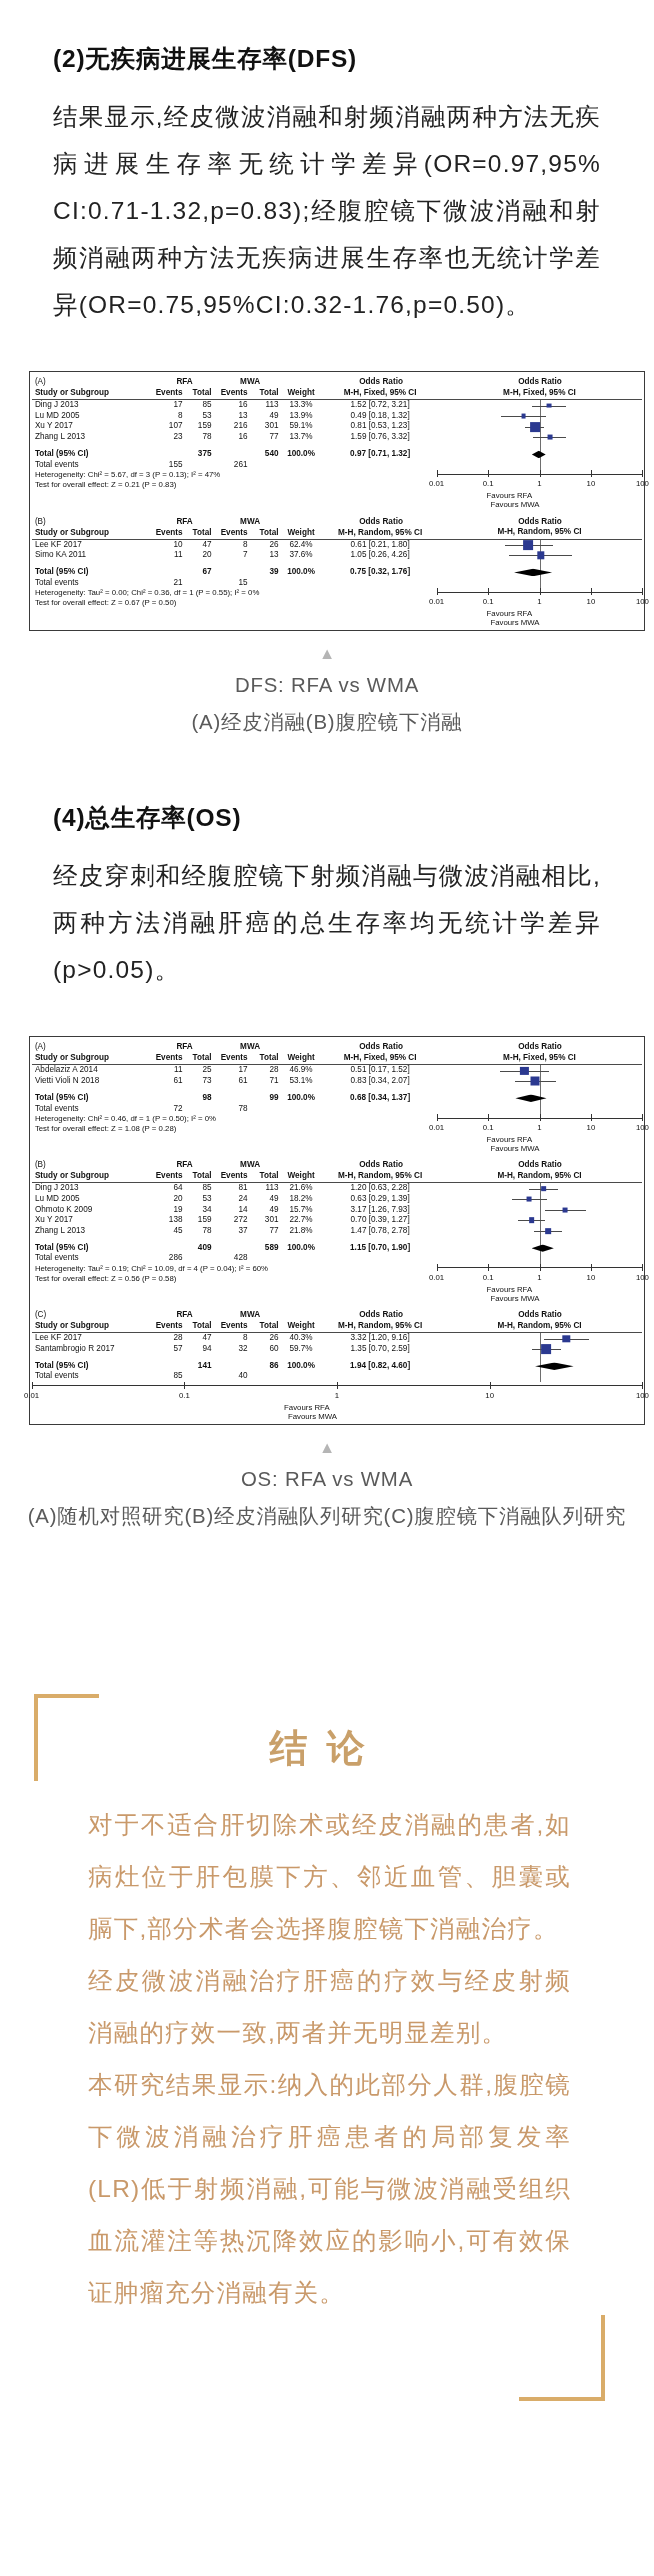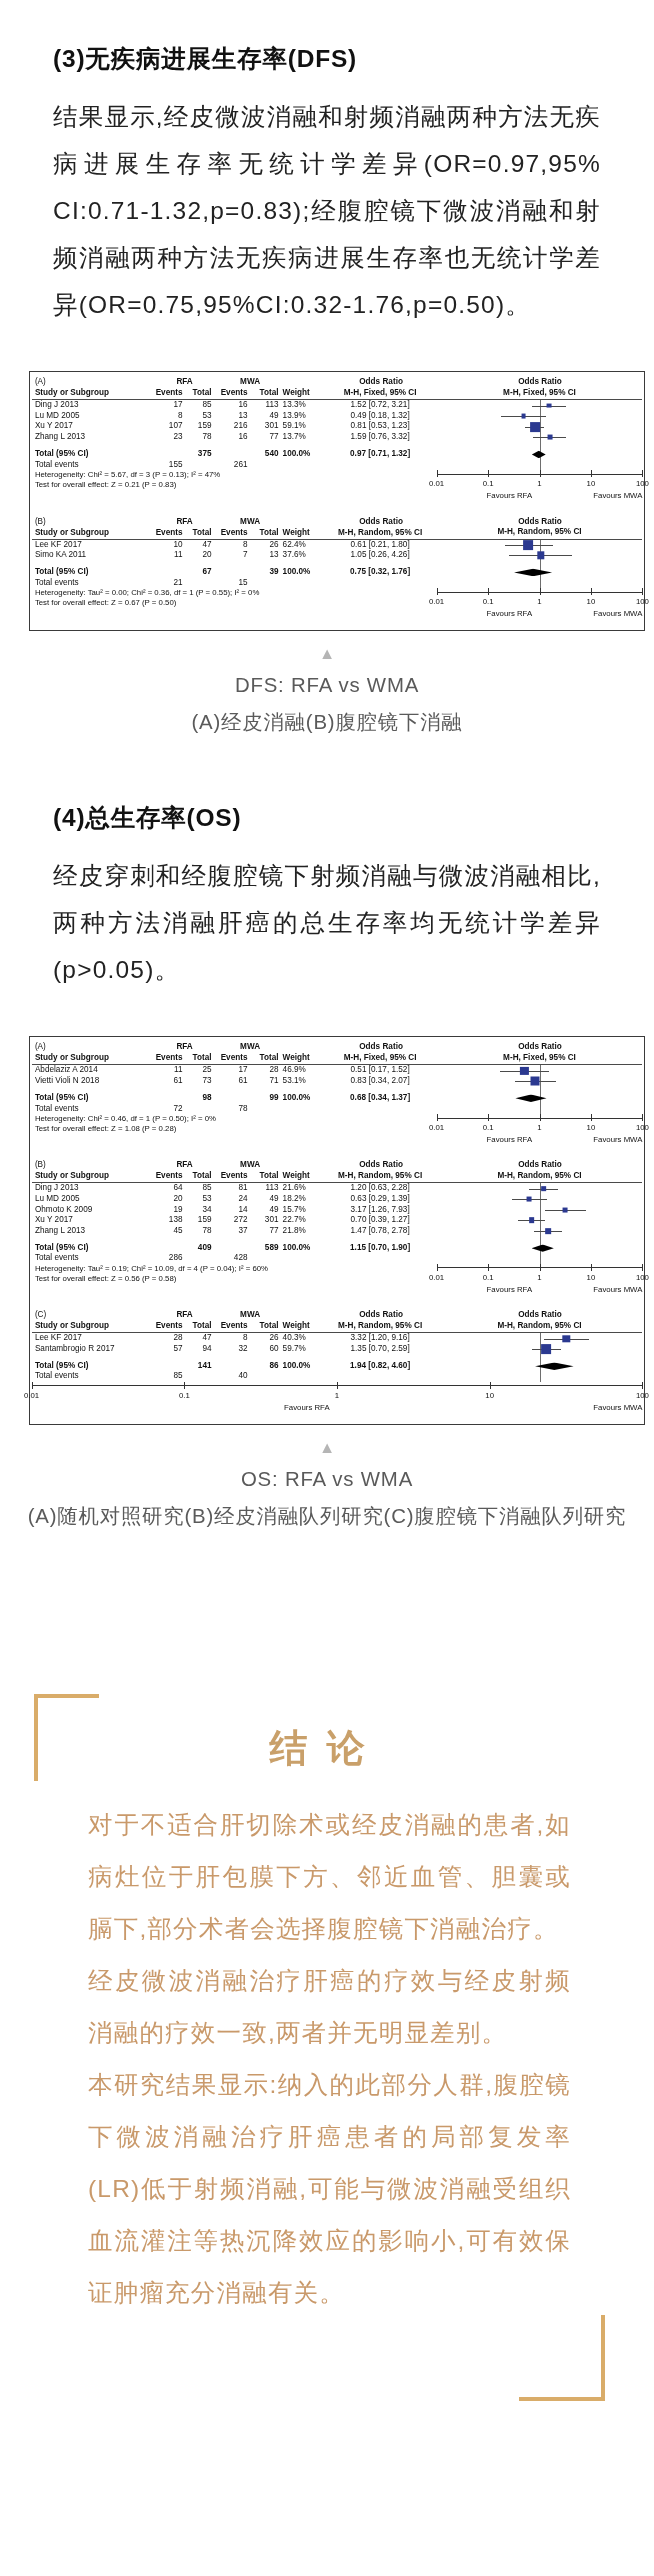--- a/index.html
+++ b/index.html
@@ -16,40 +16,40 @@
   .prow{display:flex;align-items:center;height:10.6px;font-size:8.2px;line-height:10.6px;}
   .prow > span{flex:none;display:block;white-space:nowrap;}
   .b{font-weight:700;}
   .ctr{text-align:center;}
   .hrule{border-bottom:0.8px solid #4a4a4a;height:11.4px;}
   .c-study{width:121px;padding-left:3.3px;box-sizing:border-box;text-align:left;}
   .c-e{width:34px;text-align:right;padding-right:4.1px;box-sizing:border-box;}
   .c-t{width:29px;text-align:right;padding-right:4.1px;box-sizing:border-box;}
   .c-e2{width:36px;text-align:right;padding-right:4.1px;box-sizing:border-box;}
   .c-t2{width:31px;text-align:right;padding-right:4.1px;box-sizing:border-box;}
-  .c-w{width:41px;text-align:left;padding-right:4.1px;box-sizing:border-box;}
+  .c-w{width:41px;text-align:center;padding-right:4.1px;box-sizing:border-box;}
   .c-or{width:113px;text-align:center;}
   .c-pair1{width:64px;text-align:center;}
   .c-pair2{width:67px;text-align:center;}
   .c-plot{position:relative;flex:1 1 auto !important;height:100%;display:block;}
   .c-left{width:405px;}
   .sp{height:6.5px;}
   .vline{position:absolute;left:50%;top:0;bottom:0;width:0.8px;background:#6e6e6e;}
   .ci{position:absolute;top:50%;height:0.8px;background:#4a4a4a;}
   .sq{position:absolute;top:50%;transform:translate(-50%,-50%);background:#2b3990;}
   .diamond{position:absolute;top:50%;transform:translateY(-50%);height:7.4px;background:#000;
            clip-path:polygon(0 50%,50% 0,100% 50%,50% 100%);}
   .pfoot{display:flex;height:38px;font-size:7.8px;}
   .fleft{width:405px;flex:none;padding-left:3.3px;box-sizing:border-box;line-height:9.8px;}
   .fline{white-space:nowrap;}
   .axis{position:relative;flex:1 1 auto;height:38px;}
   .axline{position:absolute;left:0;right:0;top:3.3px;height:0.8px;background:#333;}
   .tick{position:absolute;top:0;width:0.8px;height:6.5px;background:#333;}
   .ticklab{position:absolute;top:9px;transform:translateX(-50%);font-size:7.8px;color:#111;}
-  .favours{position:absolute;top:21px;left:0;right:0;display:flex;font-size:7.8px;color:#111;}
+  .favours{position:absolute;top:21px;left:0;right:0;display:flex;font-size:7.8px;color:#111;flex-direction:column;}
   .fav-l{width:50%;text-align:right;padding-right:7.4px;box-sizing:border-box;}
   .fav-r{width:50%;text-align:right;padding-left:7.4px;box-sizing:border-box;}
 
   
   .caption{text-align:center;margin-top:13px;}
   .tri{color:#b5b5b5;font-size:16.4px;line-height:18px;}
   .cap-t{margin-top:12px;font-size:20.4px;color:#5a5a5a;letter-spacing:0.8px;}
   .cap-s{margin-top:10.6px;font-size:20.4px;color:#5a5a5a;letter-spacing:0.8px;}
 
   
@@ -60,21 +60,21 @@
   .conc-title{margin:11.4px 0 24.5px 0;text-align:center;font-family:"Liberation Serif","DejaVu Serif",serif;
               font-size:38px;font-weight:700;color:#c9a06a;letter-spacing:4.9px;}
   .conc-p{margin:0;padding:0 34px 0 54px;font-size:24.5px;line-height:52px;color:#c9996a;
           text-align:justify;letter-spacing:1.2px;}
 </style>
 </head>
 <body>
 
 <div class="page">
 
-  <h2 class="sec-heading">(3)无疾病进展生存率(DFS)</h2>
+  <h2 class="sec-heading">(2)无疾病进展生存率(DFS)</h2>
   <p class="body-text">结果显示,经皮微波消融和射频消融两种方法无疾病进展生存率无统计学差异(OR=0.97,95% CI:0.71-1.32,p=0.83);经腹腔镜下微波消融和射频消融两种方法无疾病进展生存率也无统计学差异(OR=0.75,95%CI:0.32-1.76,p=0.50)。</p>
 
   <figure class="forest" id="fig-dfs" style="margin-left:29px;margin-right:9.8px;">
       <div class="panel">
         <div class="prow">
           <span class="c-study">(A)</span>
           <span class="c-pair1 b">RFA</span>
           <span class="c-pair2 b">MWA</span>
           <span class="c-w"></span>
           <span class="c-or b ctr">Odds Ratio</span>

